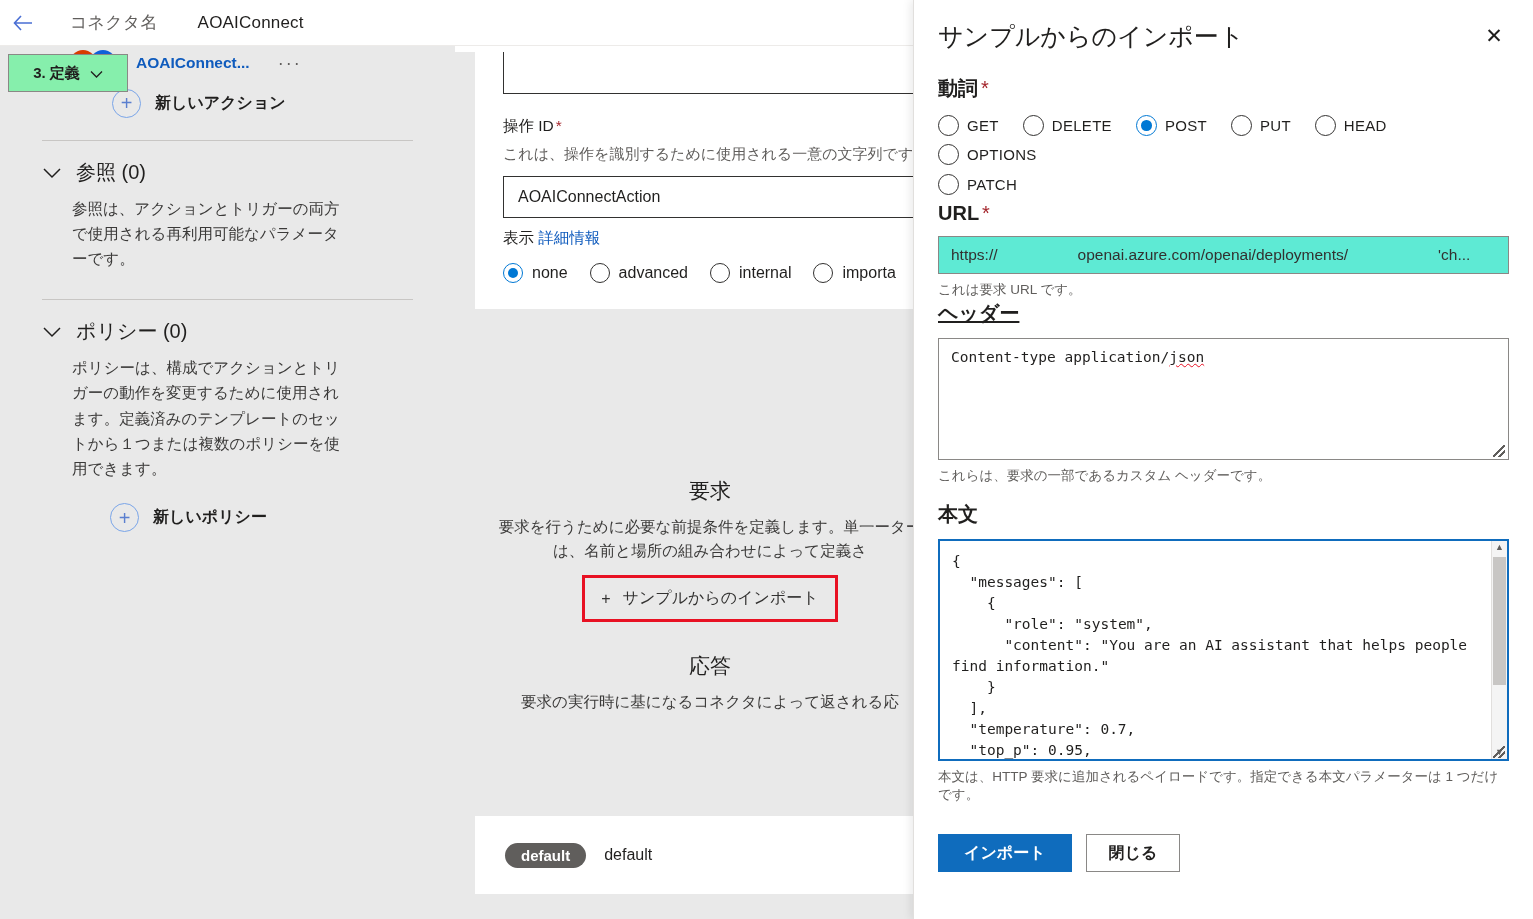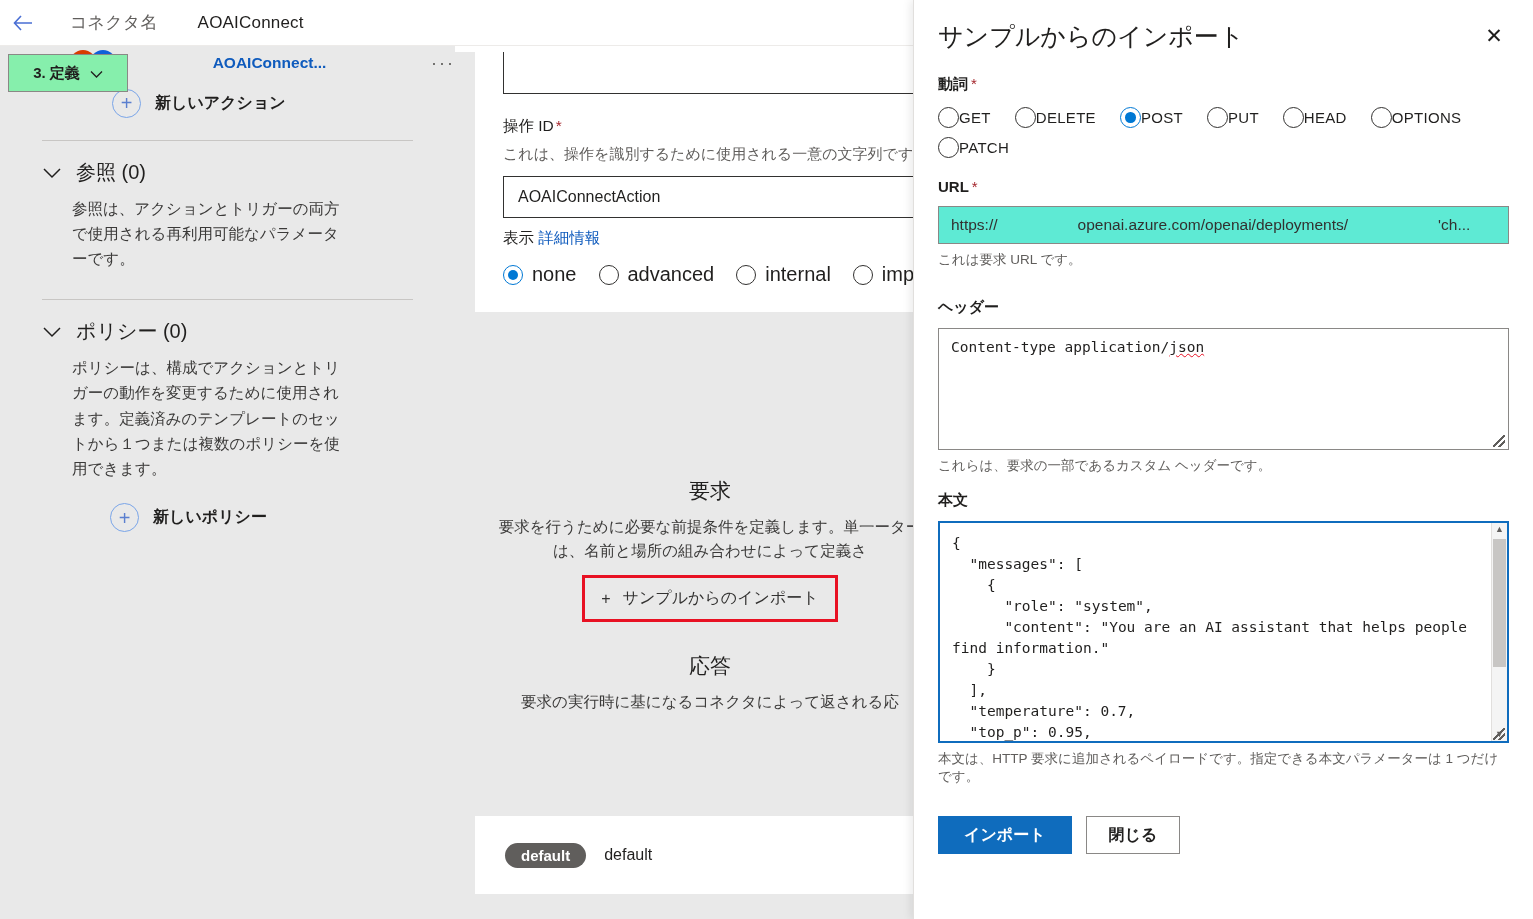--- a/index.html
+++ b/index.html
@@ -40,21 +40,21 @@
     font-size: 15px; font-weight: 700; color:#201f1e; cursor:pointer; z-index: 30;
   }
   .step-dd .chev { color:#201f1e; }
 
   
   .sidebar {
     position:absolute; left:0; top:46px; width: 455px; height: 873px;
     background:#e9e9e9; overflow:hidden;
   }
   .tree-row {
-    display:flex; align-items:center; gap:20px; padding-left: 70px; height: 34px; justify-content: space-between;
+    display:flex; align-items:center; gap:20px; padding-left: 70px; height: 34px;
   }
   .badge-stack { position:relative; width: 46px; height: 26px; flex:0 0 auto; }
   .badge-err, .badge-info {
     position:absolute; top:0; width: 26px; height: 26px; border-radius: 50%;
     display:flex; align-items:center; justify-content:center;
     color:#fff; font-size: 16px; font-weight:700; line-height:1;
   }
   .badge-err { left: 0; background:#d83b01; }
   .badge-info { left: 20px; background:#1060d8; }
   .tree-name {
@@ -112,21 +112,21 @@
   .show-line { margin-top: 10px; font-size: 15.5px; color:#201f1e; }
   .show-line a { color:#0f5bbd; text-decoration:none; cursor:pointer; }
   .radio-row { display:flex; align-items:center; gap: 22px; margin-top: 14px; }
   .radio { display:flex; align-items:center; gap: 9px; cursor:pointer; }
   .rc { width: 20px; height:20px; border-radius:50%; border: 1.5px solid #323130; background:#fff; flex:0 0 auto; position:relative;}
   .rc.sel { border-color:#0078d4; }
   .rc.sel::after {
     content:''; position:absolute; left: 4px; top: 4px; width: 10px; height: 10px;
     border-radius:50%; background:#0078d4;
   }
-  .rlab { font-size: 20px; color:#201f1e; white-space:nowrap; }
+  .rlab { font-size: 16px; color:#201f1e; white-space:nowrap; }
 
   .blk { padding: 0 20px; }
   .h2 { font-size: 21px; color:#201f1e; margin-top: 30px; }
   .p { font-size: 15.5px; color:#3b3a39; line-height:1.55; margin-top: 10px; }
   .link-add {
     display:inline-flex; align-items:center; gap: 12px; margin-top: 14px;
     font-size: 16px; color:#201f1e; cursor:pointer;
   }
   .link-add .plus { color:#5b7fcf; font-size: 21px; line-height:1; }
   .highlight-box {
@@ -153,24 +153,24 @@
   .panel-head {
     display:flex; align-items:flex-start; justify-content:space-between;
     padding: 20px 24px 0 24px;
   }
   .panel-title { font-size: 25px; color:#201f1e; font-weight:400; }
   .panel-close {
     width: 30px; height: 30px; display:flex; align-items:center; justify-content:center;
     font-size: 21px; color:#201f1e; cursor:pointer; line-height:1;
   }
   .panel-body { padding: 0 24px; margin-top: 22px; }
-  .p-lbl { font-size: 15px; font-weight:700; color:#201f1e; }
+  .p-lbl { font-size: 20px; font-weight:700; color:#201f1e; }
   .p-lbl .req { color:#a4262c; font-weight:400; margin-left: 3px; }
   .verb-row { display:flex; align-items:center; gap: 8px; margin-top: 13px; flex-wrap:wrap; }
-  .verb { display:flex; align-items:center; cursor:pointer; margin-right: 16px; }
+  .verb { display:flex; align-items:center; gap: 8px; cursor:pointer; margin-right: 16px; }
   .verb .rc { width: 21px; height: 21px; }
   .verb .rc.sel::after { left:4.2px; top:4.2px; width:10.5px; height:10.5px; }
   .verb-txt { font-size: 15px; color:#201f1e; letter-spacing: .3px; }
 
   .url-in {
     margin-top: 11px; height: 38px; border: 1px solid #8a8886; background:#5eead4;
     display:flex; align-items:center; padding: 0 12px;
     font-size: 15.5px; color:#323130; overflow:hidden; white-space:nowrap;
   }
   .url-in .seg { display:inline-block; }
@@ -404,33 +404,33 @@
           <span class="verb-txt">OPTIONS</span>
         </div>
       </div>
       <div class="verb-row" style="margin-top:9px;">
         <div class="verb">
           <span class="rc"></span>
           <span class="verb-txt">PATCH</span>
         </div>
       </div>
 
-      <div class="p-lbl" style="margin-top:20px;">
+      <div class="p-lbl" style="margin-top:7px;">
         <span>URL</span><span class="req">*</span>
       </div>
       <div class="url-in">
         <span class="seg">https://</span>
         <span class="gap"></span>
         <span class="seg">openai.azure.com/openai/deployments/</span>
         <span class="gap2"></span>
         <span class="seg">'ch...</span>
       </div>
       <div class="sub-hint">これは要求 URL です。</div>
 
-      <div class="p-lbl" style="margin-top:29px;">ヘッダー</div>
+      <div class="p-lbl" style="margin-top:1px;text-decoration:underline;">ヘッダー</div>
       <div class="ta"><span>Content-type application/</span><span class="spell">json</span><span class="grip"></span></div>
       <div class="sub-hint">これらは、要求の一部であるカスタム ヘッダーです。</div>
 
       <div class="p-lbl" style="margin-top:16px;">本文</div>
       <div class="ta-body">
         <div class="code">{
   "messages": [
     {
       "role": "system",
       "content": "You are an AI assistant that helps people find information."

